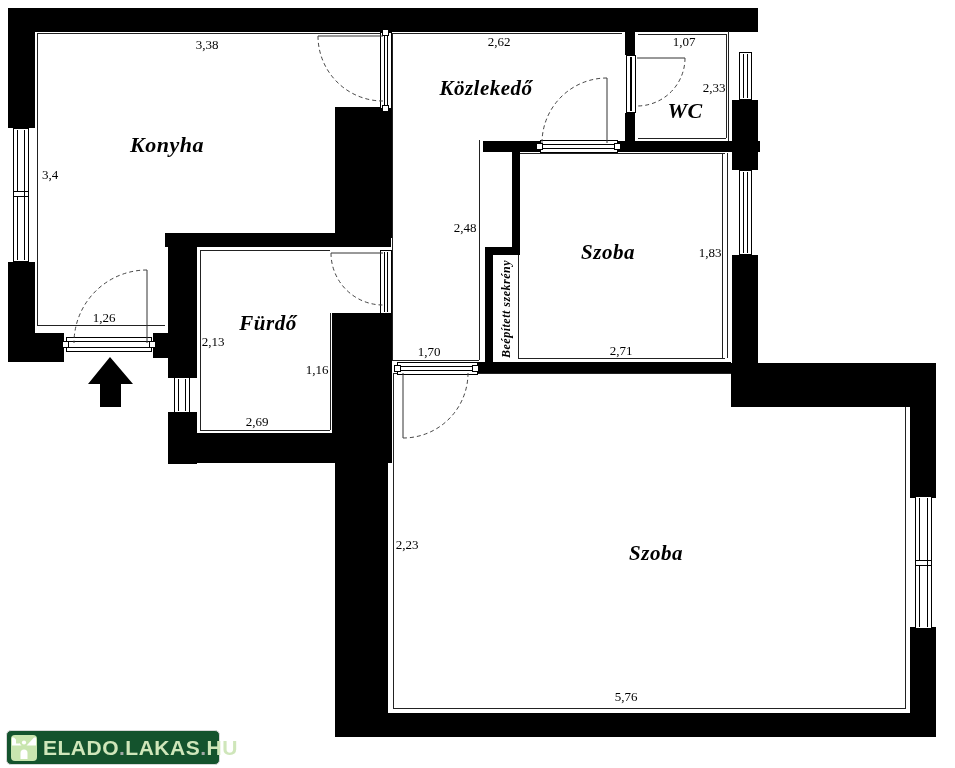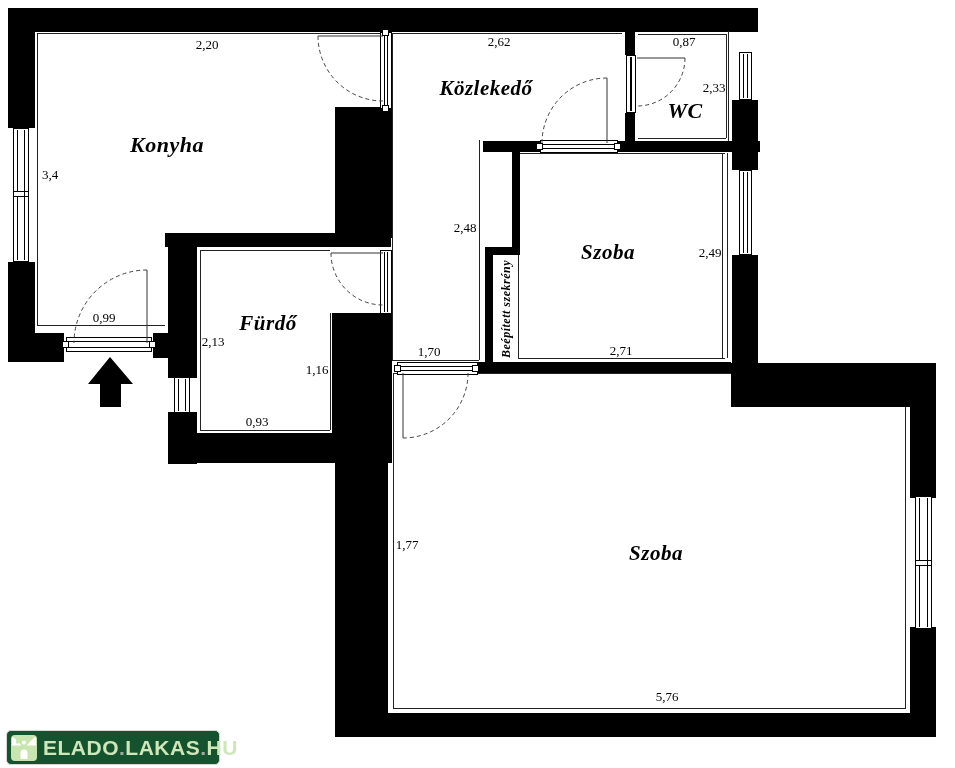--- a/index.html
+++ b/index.html
@@ -138,35 +138,35 @@
   </svg>
 
   <div class="room-label" style="left:167px;top:145px">Konyha</div>
   <div class="room-label" style="left:486px;top:88px;font-size:21px">Közlekedő</div>
   <div class="room-label" style="left:685px;top:111px">WC</div>
   <div class="room-label" style="left:268px;top:323px;font-size:21px">Fürdő</div>
   <div class="room-label" style="left:608px;top:252px;font-size:21px">Szoba</div>
   <div class="room-label" style="left:656px;top:553px;font-size:21px">Szoba</div>
   <div class="room-label small rot" style="left:506px;top:309px">Beépített szekrény</div>
 
-  <div class="dim" style="left:207px;top:45px">2,20</div>
+  <div class="dim" style="left:207px;top:45px">3,38</div>
   <div class="dim" style="left:50px;top:175px">3,4</div>
-  <div class="dim" style="left:104px;top:318px">0,99</div>
+  <div class="dim" style="left:104px;top:318px">1,26</div>
   <div class="dim" style="left:499px;top:42px">2,62</div>
   <div class="dim" style="left:465px;top:228px">2,48</div>
   <div class="dim" style="left:429px;top:352px">1,70</div>
-  <div class="dim" style="left:684px;top:42px">0,87</div>
+  <div class="dim" style="left:684px;top:42px">1,07</div>
   <div class="dim" style="left:714px;top:88px">2,33</div>
-  <div class="dim" style="left:710px;top:253px">2,49</div>
+  <div class="dim" style="left:710px;top:253px">1,83</div>
   <div class="dim" style="left:621px;top:351px">2,71</div>
   <div class="dim" style="left:213px;top:342px">2,13</div>
   <div class="dim" style="left:317px;top:370px">1,16</div>
-  <div class="dim" style="left:257px;top:422px">0,93</div>
-  <div class="dim" style="left:407px;top:545px">1,77</div>
-  <div class="dim" style="left:667px;top:697px">5,76</div>
+  <div class="dim" style="left:257px;top:422px">2,69</div>
+  <div class="dim" style="left:407px;top:545px">2,23</div>
+  <div class="dim" style="left:626px;top:697px">5,76</div>
 
   <div class="watermark">
     <span class="wm-icon">
       <svg width="26" height="26" viewBox="0 0 26 26">
         <rect x="0" y="0" width="26" height="26" rx="4" fill="#c9e5af"></rect>
         <polygon points="1,10.5 10.5,10.5 3,2.5 1,2.5" fill="#ffffff"></polygon>
         <polygon points="25,10.5 15.5,10.5 23,2.5 25,2.5" fill="#ffffff"></polygon>
         <rect x="5" y="3.5" width="3" height="5" fill="#c9e5af"></rect>
         <circle cx="13" cy="7.5" r="2.1" fill="#ffffff"></circle>
         <path d="M9.5,24 v-6 a3.5,3.5 0 0 1 7,0 v6 z" fill="#ffffff"></path>

